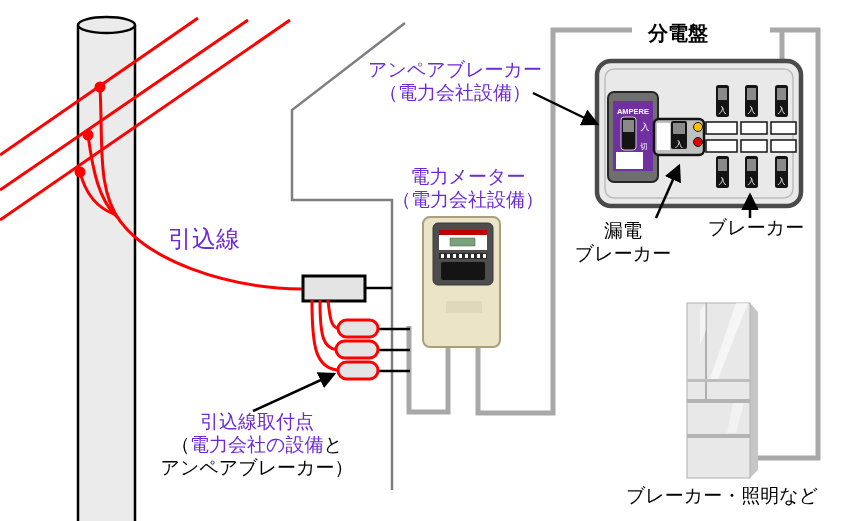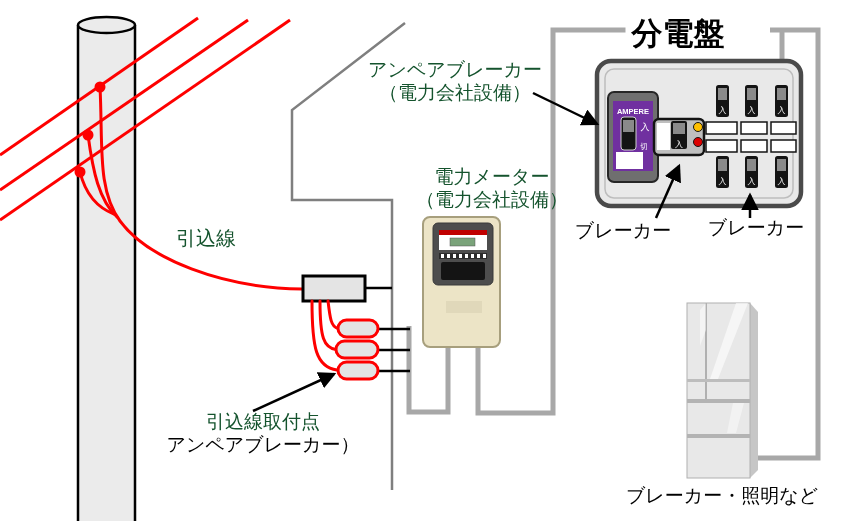--- a/index.html
+++ b/index.html
@@ -1,22 +1,22 @@
 <!DOCTYPE html>
 <html><head>
 <meta charset="utf-8">
 <style>
   html,body{margin:0;padding:0;background:#fff;}
   .stage{position:relative;width:844px;height:521px;background:#ffffff;overflow:hidden;
          font-family:"Liberation Sans",sans-serif;}
   .stage svg{position:absolute;left:0;top:0;}
   .lbl{position:absolute;white-space:nowrap;color:#000;font-size:19px;line-height:23px;}
   .center{transform:translateX(-50%);text-align:center;}
-  .red{color:#14532d;}
-  .board-title{font-size:31px;font-weight:bold;background:#ffffff;padding:0 6px;}
+  .red{color:#6d28d9;}
+  .board-title{font-size:20px;font-weight:bold;background:#ffffff;padding:0 6px;}
 </style>
 </head>
 <body>
 
 <div class="stage">
 
 <svg width="844" height="521" viewBox="0 0 844 521">
   <defs>
     <marker id="ah" markerWidth="8" markerHeight="7" refX="6" refY="3.5" orient="auto">
       <path d="M0,0 L7,3.5 L0,7 Z" fill="#000"></path>
@@ -161,42 +161,44 @@
   </g>
 
   <g stroke="#000" stroke-width="2.5" fill="none">
     <line x1="533" y1="93" x2="597" y2="124" marker-end="url(#ah)"></line>
     <line x1="656" y1="218" x2="679" y2="166" marker-end="url(#ah)"></line>
     <line x1="750" y1="218" x2="750" y2="195" marker-end="url(#ah)"></line>
     <line x1="253" y1="411" x2="334" y2="374" marker-end="url(#ah)"></line>
   </g>
 </svg>
 
-<div class="lbl red" style="left:176px;top:227px;font-size:20px">引込線</div>
+<div class="lbl red" style="left:168px;top:227px;font-size:24px">引込線</div>
 
 <div class="lbl red center" style="left:455px;top:58px">
   <div>アンペアブレーカー</div>
   <div>（電力会社設備）</div>
 </div>
 
-<div class="lbl red center" style="left:492px;top:165px">
+<div class="lbl red center" style="left:468px;top:165px">
   <div>電力メーター</div>
   <div>（電力会社設備）</div>
 </div>
 
 <div class="lbl center board-title" style="left:678px;top:22px">分電盤</div>
 
 <div class="lbl center" style="left:623px;top:219px">
+  <div>漏電</div>
   <div>ブレーカー</div>
 </div>
 
 <div class="lbl center" style="left:756px;top:216px">
   <div>ブレーカー</div>
 </div>
 
-<div class="lbl center" style="left:263px;top:410px">
+<div class="lbl center" style="left:257px;top:410px">
   <div class="red">引込線取付点</div>
+  <div><span>（</span><span class="red">電力会社の設備</span><span>と</span></div>
   <div>アンペアブレーカー）</div>
 </div>
 
 <div class="lbl center" style="left:722px;top:484px">ブレーカー・照明など</div>
 
 </div>
 
 </body></html>

